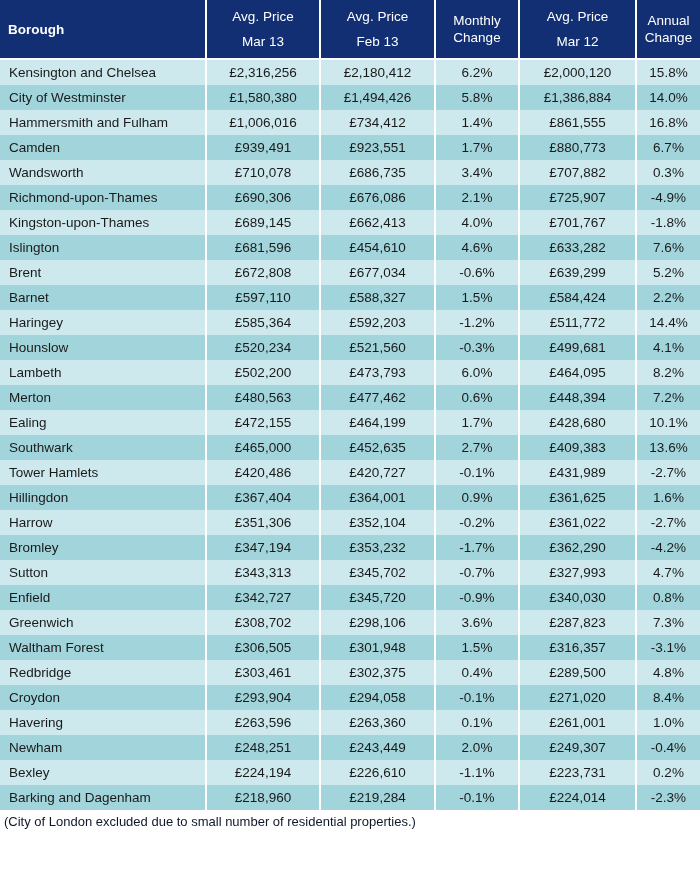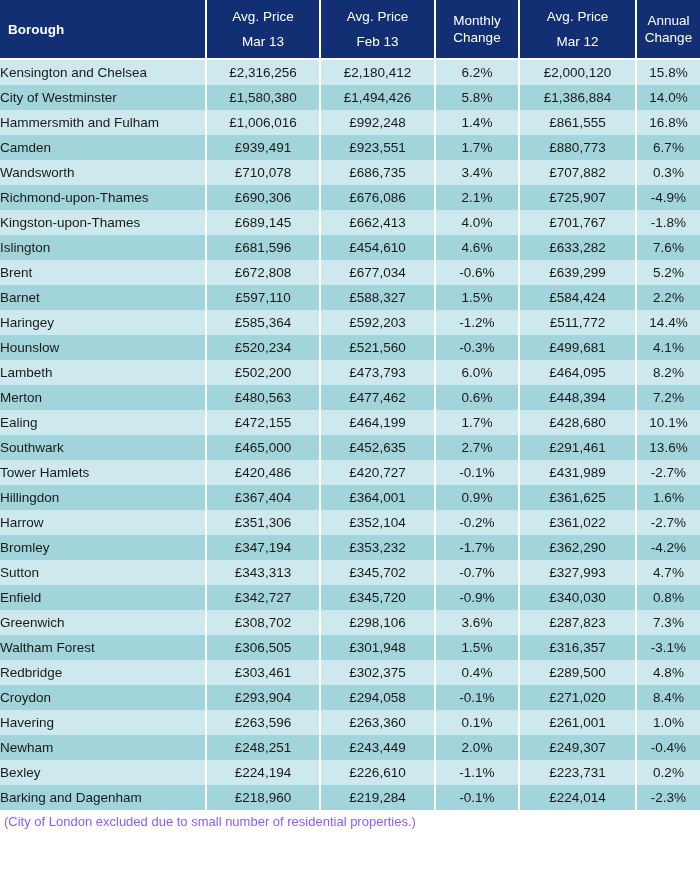--- a/index.html
+++ b/index.html
@@ -50,27 +50,28 @@
     font-size:13.5px;
     color:var(--body-text);
     text-align:center;
     vertical-align:middle;
     padding:0;
     white-space:nowrap;
     overflow:hidden;
   }
   tbody td:first-child{
     text-align:left;
+    padding-left:9px;
   }
   tbody td + td{border-left:2px solid var(--divider);}
   tbody tr:nth-child(odd){background:var(--row-light);}
   tbody tr:nth-child(even){background:var(--row-dark);}
   .footnote{
     font-size:13px;
-    color:#8b5cf6;
+    color:#0f172a;
     padding:4px 16px 0 4px;
   }
 </style>
 </head>
 <body>
 
 <table>
   <colgroup>
       <col style="width: 206px;">
       <col style="width: 114px;">
@@ -131,21 +132,21 @@
         <td>City of Westminster</td>
         <td>£1,580,380</td>
         <td>£1,494,426</td>
         <td>5.8%</td>
         <td>£1,386,884</td>
         <td>14.0%</td>
       </tr>
       <tr>
         <td>Hammersmith and Fulham</td>
         <td>£1,006,016</td>
-        <td>£992,248</td>
+        <td>£734,412</td>
         <td>1.4%</td>
         <td>£861,555</td>
         <td>16.8%</td>
       </tr>
       <tr>
         <td>Camden</td>
         <td>£939,491</td>
         <td>£923,551</td>
         <td>1.7%</td>
         <td>£880,773</td>
@@ -237,21 +238,21 @@
         <td>£464,199</td>
         <td>1.7%</td>
         <td>£428,680</td>
         <td>10.1%</td>
       </tr>
       <tr>
         <td>Southwark</td>
         <td>£465,000</td>
         <td>£452,635</td>
         <td>2.7%</td>
-        <td>£291,461</td>
+        <td>£409,383</td>
         <td>13.6%</td>
       </tr>
       <tr>
         <td>Tower Hamlets</td>
         <td>£420,486</td>
         <td>£420,727</td>
         <td>-0.1%</td>
         <td>£431,989</td>
         <td>-2.7%</td>
       </tr>

